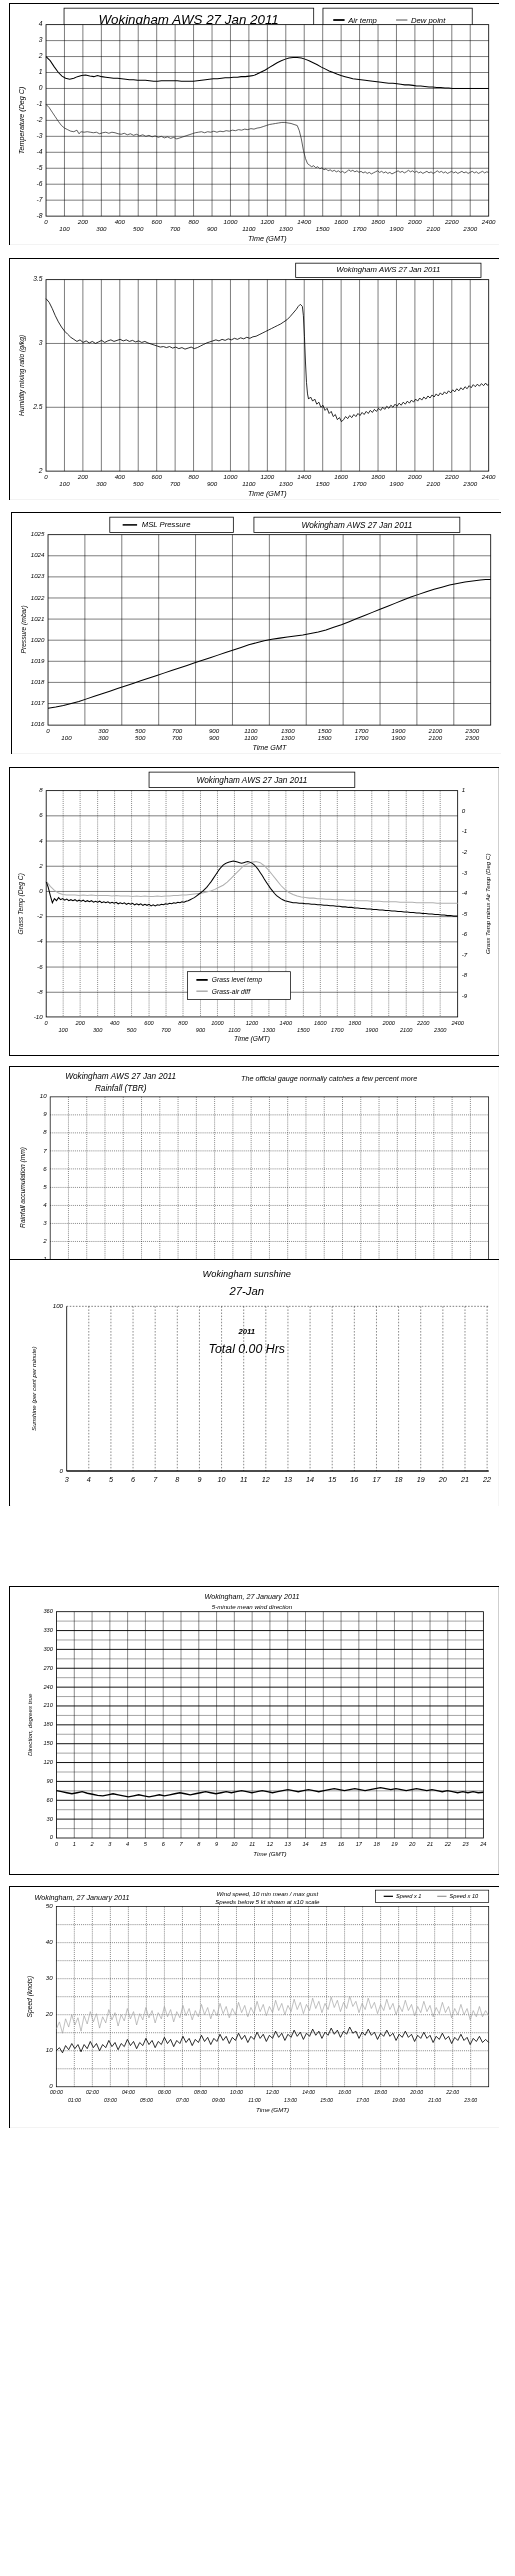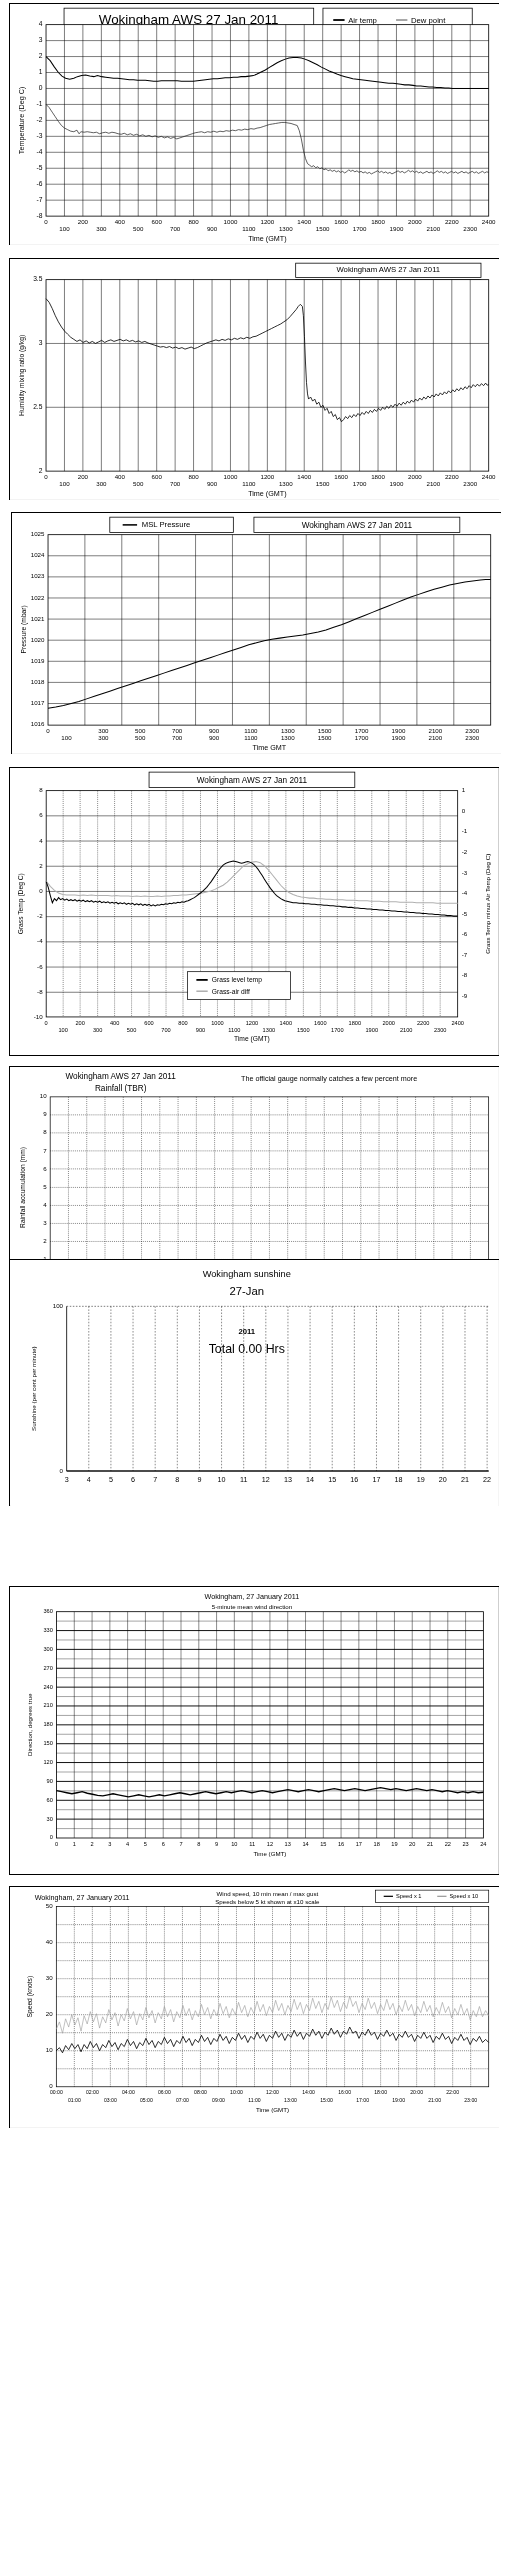--- a/index.html
+++ b/index.html
@@ -1,17 +1,17 @@
 <!DOCTYPE html>
 <html style="font-size:8.2px"><head>
 <meta charset="utf-8">
 <style>
   html,body{margin:0;padding:0;background:#ffffff;}
   body{font-family:"Liberation Sans",sans-serif;width:515px;height:2576px;position:relative;color:#000;}
-  .page{width:411px;height:2576px;position:relative;}
+  .page{width:411px;height:2576px;position:relative;font-style:italic;}
 
   .panel{position:absolute;background:#fff;border:0.5px solid #000;box-sizing:border-box;}
   svg{display:block;}
   text{font-family:"Liberation Sans",sans-serif;fill:#000;dominant-baseline:middle;}
 </style>
 </head>
 <body>
 
 <div class="page">
 

